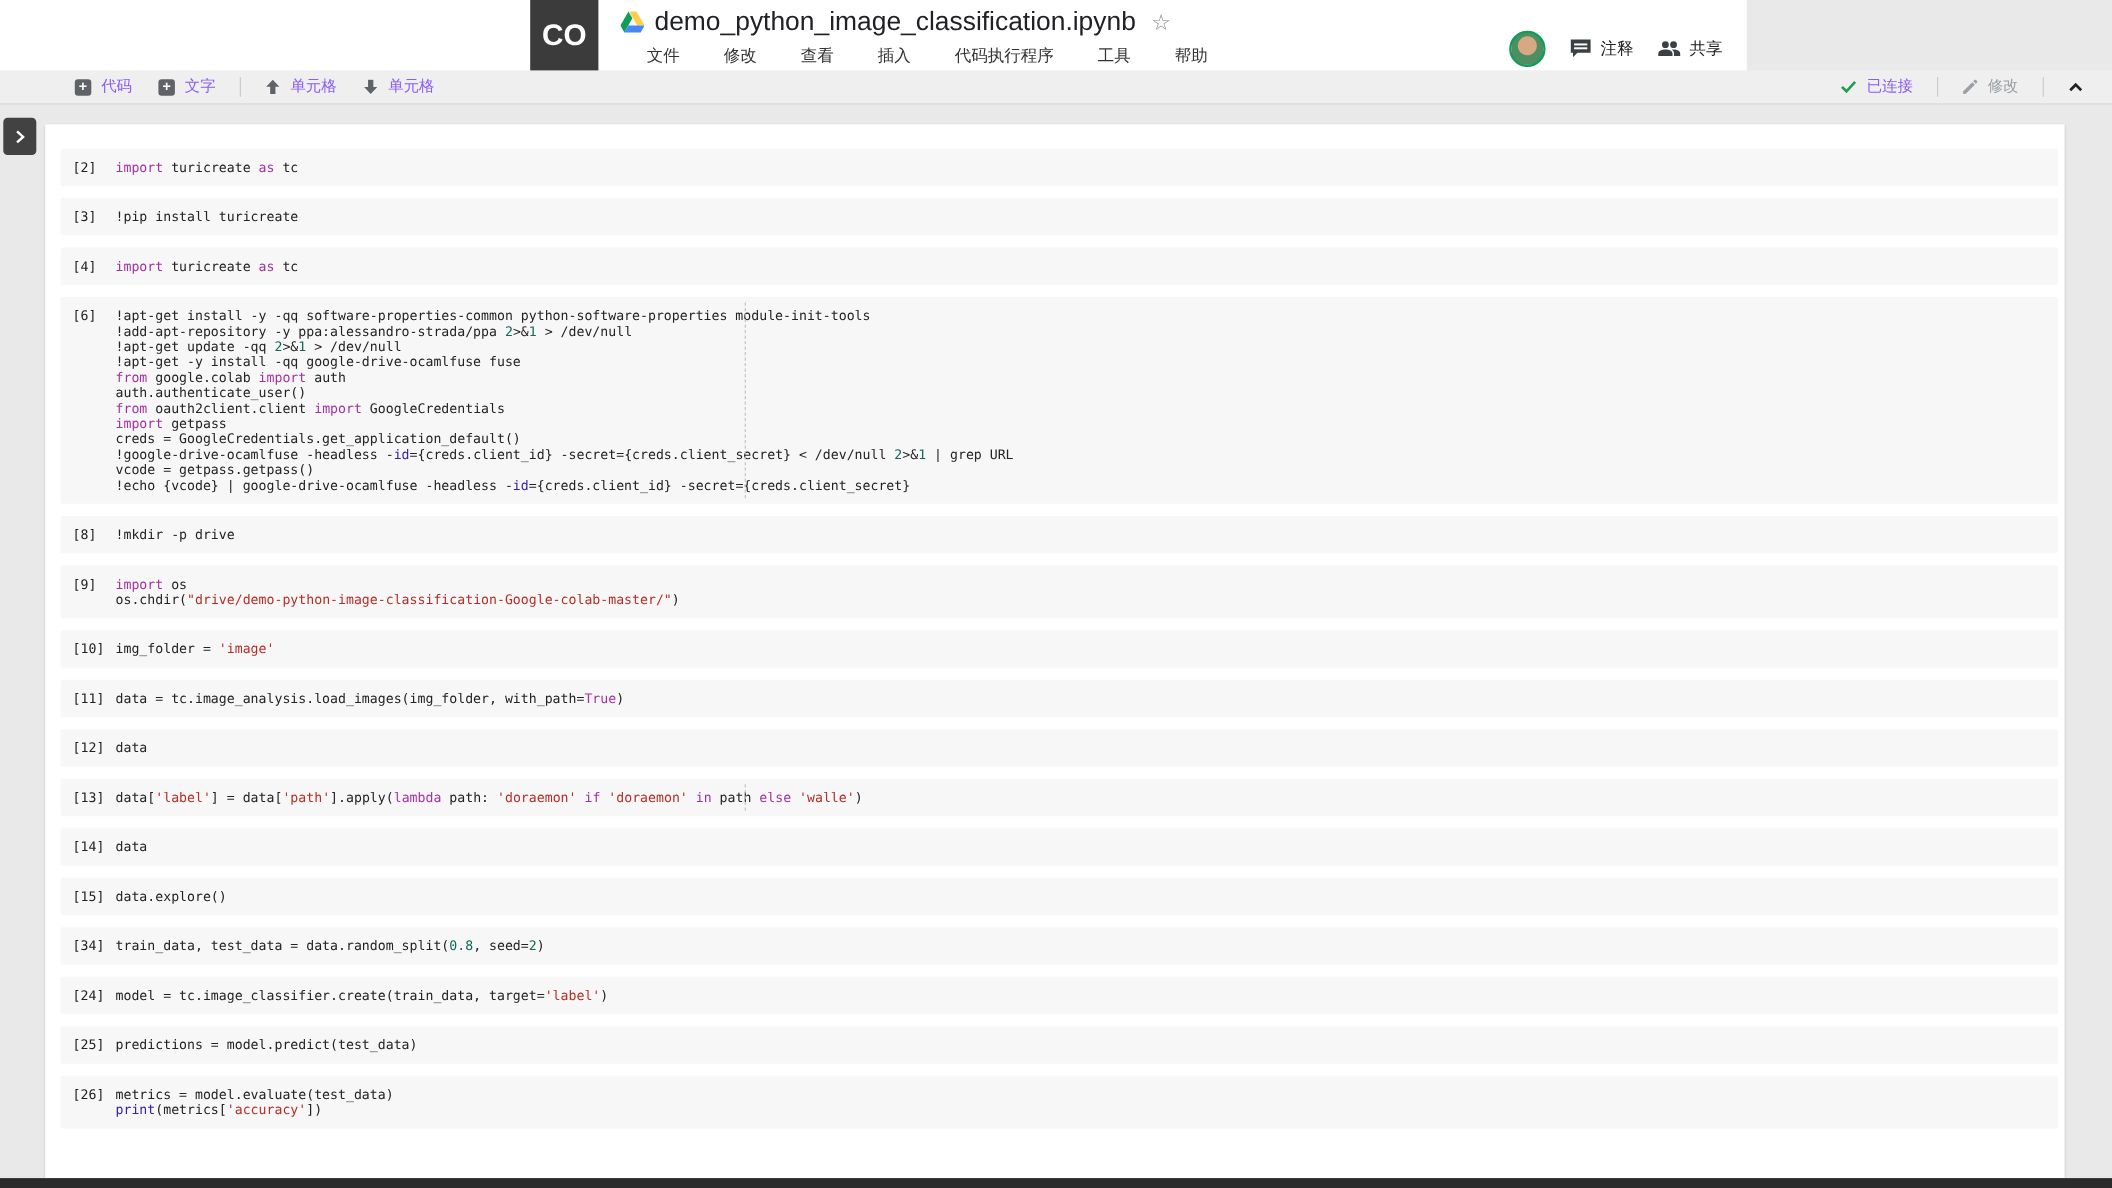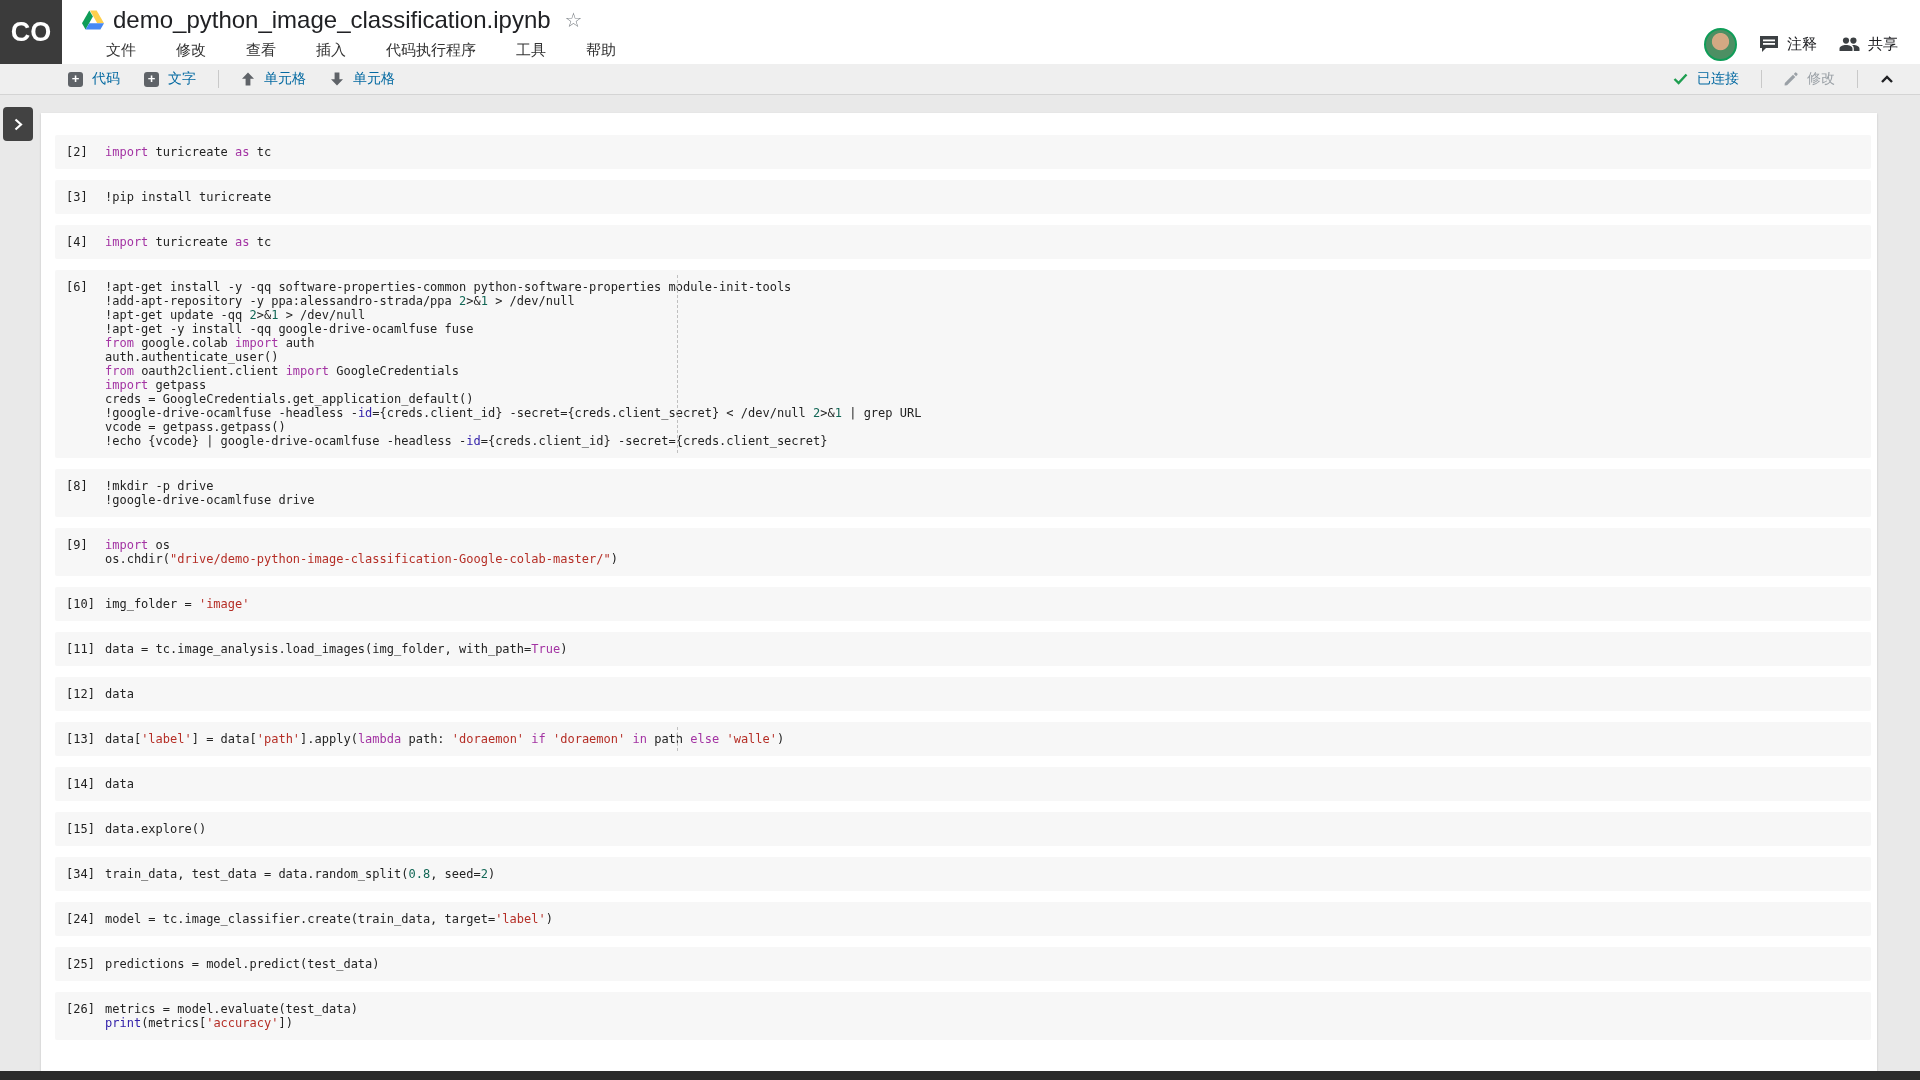--- a/index.html
+++ b/index.html
@@ -2,39 +2,39 @@
 <html style="--kw: #a333a3; --str: #b52e26; --num: #116655; --blt: #3322aa; --plain: #232323; --cellbg: #f7f7f7;"><head>
 <meta charset="utf-8">
 <style>
   html,body{margin:0;padding:0;}
   body{
     width:1920px;height:1080px;position:relative;overflow:hidden;
     background:#e9e9e9;font-family:"Liberation Sans",sans-serif;
     -webkit-font-smoothing:antialiased;
   }
   
-  .header{position:absolute;top:0;left:0;width:1920px;height:64px;background:#ffffff;display:flex;z-index:5;}
+  .header{position:absolute;top:0;left:0;width:1588px;height:64px;background:#ffffff;display:flex;z-index:5;justify-content:center;}
   .logo{width:62px;height:64px;background:#3b3b3b;color:#fff;display:flex;align-items:center;justify-content:center;
         font-size:27px;font-weight:bold;cursor:pointer;}
   .header-main{padding-left:20px;display:flex;flex-direction:column;}
   .title-row{display:flex;align-items:center;height:38px;margin-top:1px;}
   .doc-title{font-size:24px;color:#202124;margin-left:9px;cursor:text;}
   .star{font-size:20px;color:#80868b;margin-left:14px;cursor:pointer;}
   .star::before{content:"☆";}
   .menu-row{display:flex;font-size:15px;color:#333;height:23px;align-items:center;margin-left:-8px;}
   .menu-item{padding:0 8px;cursor:pointer;white-space:nowrap;margin-left:24px;}
   .header-right{position:absolute;right:22px;top:12px;height:64px;display:flex;align-items:center;gap:22px;}
   .avatar{width:33px;height:33px;border-radius:50%;border:2px solid #0f9d58;box-sizing:border-box;
           background:radial-gradient(circle at 50% 40%,#d4a983 0 36%,#4d8f63 40% 100%);cursor:pointer;}
   .hbtn{display:flex;align-items:center;gap:8px;font-size:15px;color:#202124;cursor:pointer;}
   
   .toolbar{position:absolute;top:64px;left:0;width:1920px;height:30px;background:#efefef;
            border-bottom:1px solid #d4d4d4;display:flex;align-items:center;z-index:4;box-sizing:content-box;}
   .tb-left{display:flex;align-items:center;margin-left:56px;}
-  .tb-btn{display:flex;align-items:center;gap:9px;font-size:14px;color:#0369a1;padding:0 12px;cursor:pointer;white-space:nowrap;}
+  .tb-btn{display:flex;align-items:center;gap:9px;font-size:14px;color:#8b5cf6;padding:0 12px;cursor:pointer;white-space:nowrap;}
   .plus-icon{width:15px;height:15px;background:#5f6368;border-radius:3px;color:#fff;font-size:13px;line-height:14px;
              text-align:center;font-weight:bold;}
   .plus-icon::before{content:"+";}
   .tb-divider{width:1px;height:18px;background:#c9c9c9;margin:0 10px;}
   .tb-right{position:absolute;right:14px;top:0;height:30px;display:flex;align-items:center;}
   .muted{color:#9aa0a6;}
   
   .panel-toggle{position:absolute;left:3px;top:107px;width:30px;height:34px;background:#424242;border-radius:4px;
                 display:flex;align-items:center;justify-content:center;cursor:pointer;border:none;z-index:3;}
   .notebook{position:absolute;left:41px;top:113px;width:1836px;height:958px;background:#ffffff;
@@ -207,21 +207,20 @@
           <div class="code-line"><span>creds = GoogleCredentials.get_application_default()</span></div>
           <div class="code-line"><span>!google-drive-ocamlfuse -headless -</span><span class="tk-b">id</span><span>={creds.client_id} -secret={creds.client_secret} &lt; /dev/null </span><span class="tk-n">2</span><span>&gt;&amp;</span><span class="tk-n">1</span><span> | grep URL</span></div>
           <div class="code-line"><span>vcode = getpass.getpass()</span></div>
           <div class="code-line"><span>!echo {vcode} | google-drive-ocamlfuse -headless -</span><span class="tk-b">id</span><span>={creds.client_id} -secret={creds.client_secret}</span></div>
         </div>
       </div>
       <div class="cell">
         <div class="gutter">[8]</div>
         <div class="code">
           <div class="code-line"><span>!mkdir -p drive</span></div>
-          <div class="code-line"><span>!google-drive-ocamlfuse drive</span></div>
         </div>
       </div>
       <div class="cell">
         <div class="gutter">[9]</div>
         <div class="code">
           <div class="code-line"><span class="tk-k">import</span><span> os</span></div>
           <div class="code-line"><span>os.chdir(</span><span class="tk-s">"drive/demo-python-image-classification-Google-colab-master/"</span><span>)</span></div>
         </div>
       </div>
       <div class="cell">

